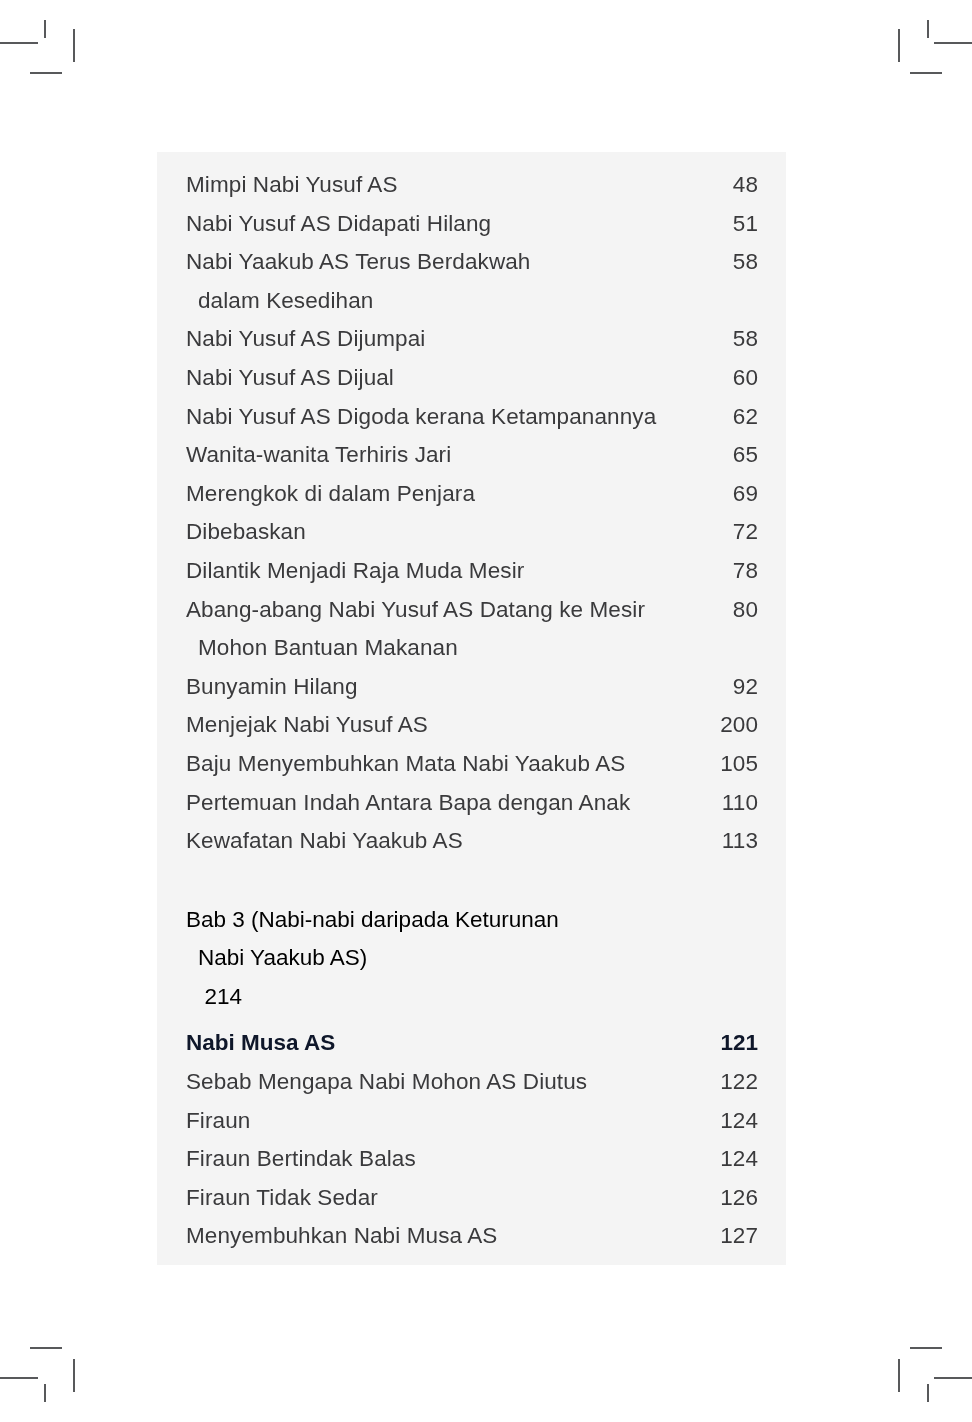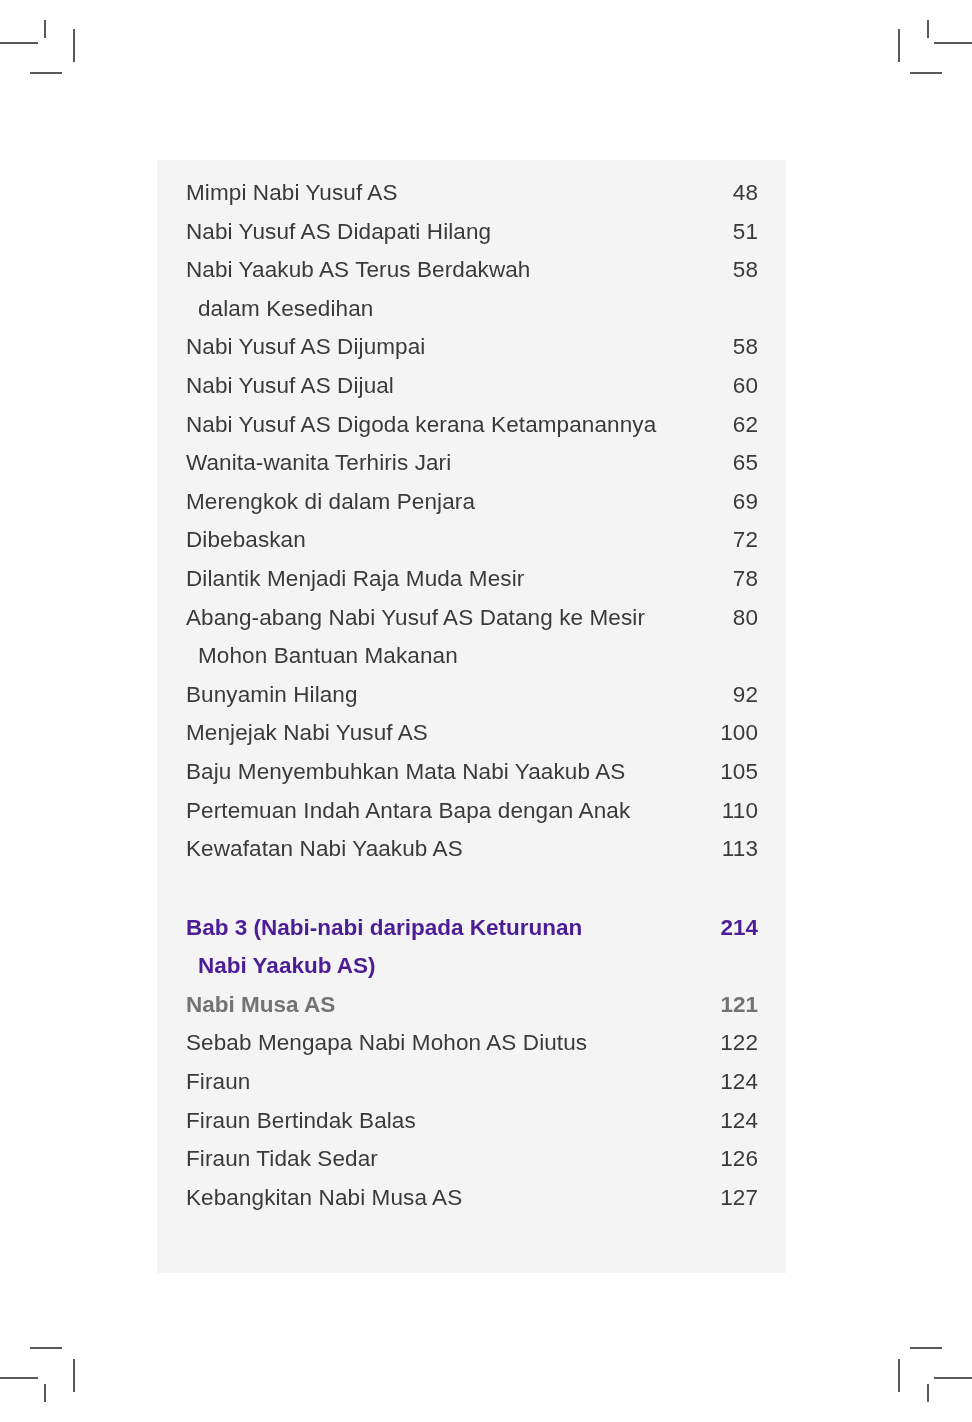--- a/index.html
+++ b/index.html
@@ -42,21 +42,21 @@
   
   .cm-br-inner-h { left: 910px; top: 1347px; width: 32px;  }
   .cm-br-inner-v { left: 898px; top: 1359px; height: 33px; }
   .cm-br-outer-h { left: 934px; top: 1377px; width: 38px;  }
   .cm-br-outer-v { left: 927px; top: 1384px; height: 18px; }
 
   
   #toc-panel {
     position: absolute;
     left: 157px;
-    top: 160px;
+    top: 152px;
     width: 629px;
     height: 1113px;
     background: #f4f4f4;
     box-sizing: border-box;
     padding: 14px 28px 0 29px;
   }
 
   .toc-list {
     list-style: none;
     margin: 0;
@@ -85,27 +85,29 @@
   .toc-entry .page {
     flex: 0 0 auto;
     width: 56px;
     text-align: right;
     font-variant-numeric: lining-nums;
   }
 
   
   .toc-entry.weight-medium {
     font-weight: 600;
-    color: #737373;
+    color: #0f172a;
     letter-spacing: 0px;
+    margin-top: 8px;
   }
   .toc-entry.weight-bold {
-    font-weight: 700;
-    color: #4c1d95;
+    font-weight: 400;
+    color: #000000;
     letter-spacing: 0px;
+    flex-direction: column;
   }
 
   
   .toc-entry.gap-before {
     margin-top: 40px;
   }
 </style>
 </head>
 <body>
 
@@ -181,21 +183,21 @@
         <span class="title">Abang-abang Nabi Yusuf AS Datang ke Mesir
 Mohon Bantuan Makanan</span>
         <span class="page">80</span>
       </li>
       <li class="toc-entry">
         <span class="title">Bunyamin Hilang</span>
         <span class="page">92</span>
       </li>
       <li class="toc-entry">
         <span class="title">Menjejak Nabi Yusuf AS</span>
-        <span class="page">100</span>
+        <span class="page">200</span>
       </li>
       <li class="toc-entry">
         <span class="title">Baju Menyembuhkan Mata Nabi Yaakub AS</span>
         <span class="page">105</span>
       </li>
       <li class="toc-entry">
         <span class="title">Pertemuan Indah Antara Bapa dengan Anak</span>
         <span class="page">110</span>
       </li>
       <li class="toc-entry">
@@ -221,17 +223,17 @@
       </li>
       <li class="toc-entry">
         <span class="title">Firaun Bertindak Balas</span>
         <span class="page">124</span>
       </li>
       <li class="toc-entry">
         <span class="title">Firaun Tidak Sedar</span>
         <span class="page">126</span>
       </li>
       <li class="toc-entry">
-        <span class="title">Kebangkitan Nabi Musa AS</span>
+        <span class="title">Menyembuhkan Nabi Musa AS</span>
         <span class="page">127</span>
       </li>
     </ul>
 </div>
 
 </body></html>

